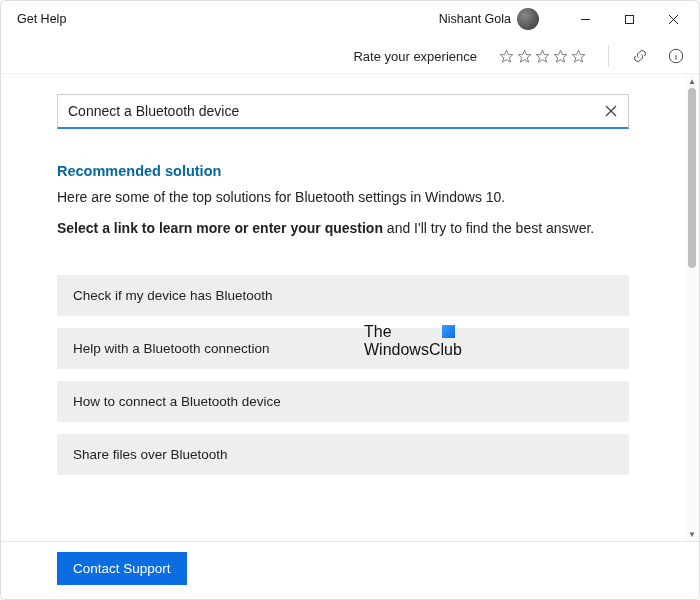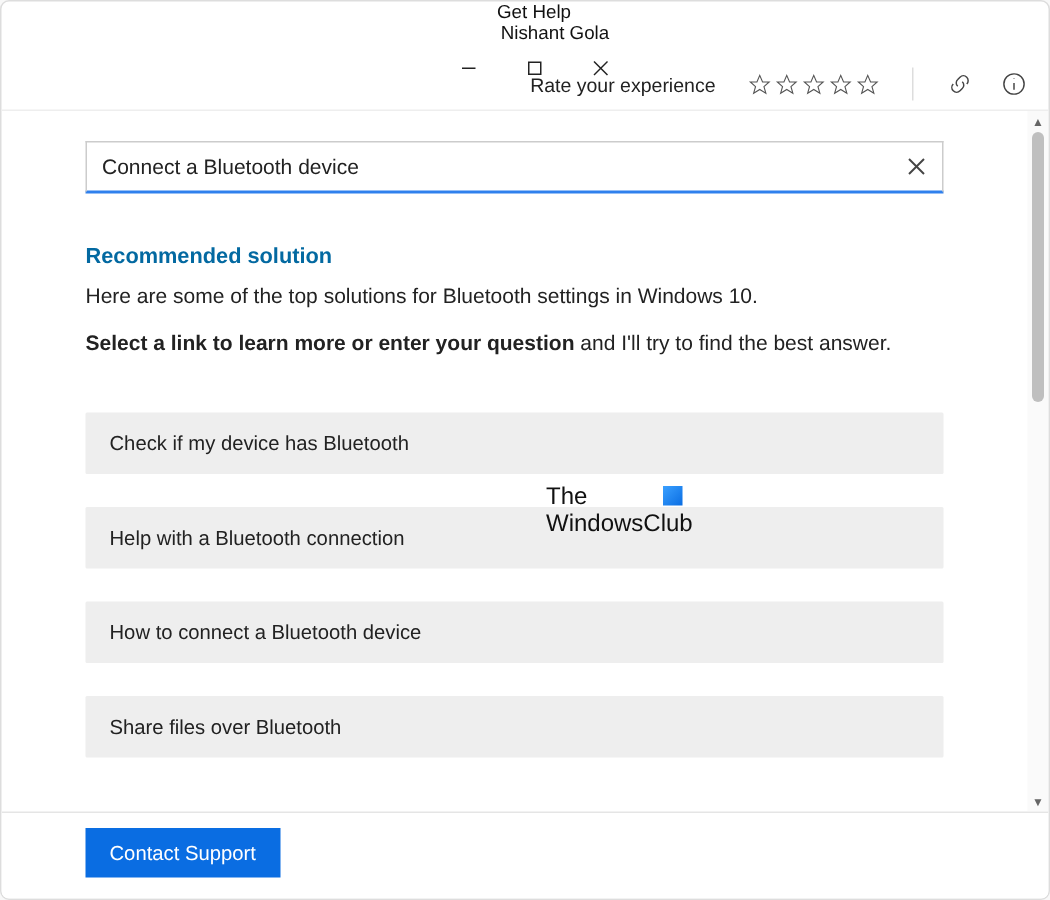--- a/index.html
+++ b/index.html
@@ -21,21 +21,20 @@
       flex-direction: column;
       overflow: hidden;
     }
     .title-bar {
       display: flex;
       align-items: center;
       padding: 0 4px 0 16px;
       height: 36px;
       font-size: 12.5px;
       color: #111;
-      flex-direction: column;
     }
     .title-bar .app-title { flex: 0 0 auto; }
     .title-bar .spacer { flex: 1; }
     .title-bar .user-name { font-size: 12.5px; margin-right: 6px; color: #111; padding-left: 34px; }
     .avatar {
       width: 22px; height: 22px;
       border-radius: 50%;
       background: radial-gradient(circle at 35% 35%, #888, #333);
       margin-right: 24px;
       display: inline-block;
@@ -123,21 +122,21 @@
       color: #222;
       margin-bottom: 14px;
     }
     .instruct {
       font-size: 14px;
       color: #222;
       margin-bottom: 36px;
       line-height: 1.4;
     }
     .instruct b { font-weight: 600; }
-    .option-list { display: flex; flex-direction: column; gap: 22px; }
+    .option-list { display: flex; flex-direction: column; gap: 12px; }
     .option {
       background: #eeeeee;
       padding: 13px 16px;
       font-size: 13.5px;
       color: #222;
       cursor: pointer;
       border-radius: 1px;
     }
     .footer {
       border-top: 1px solid #e5e5e5;

